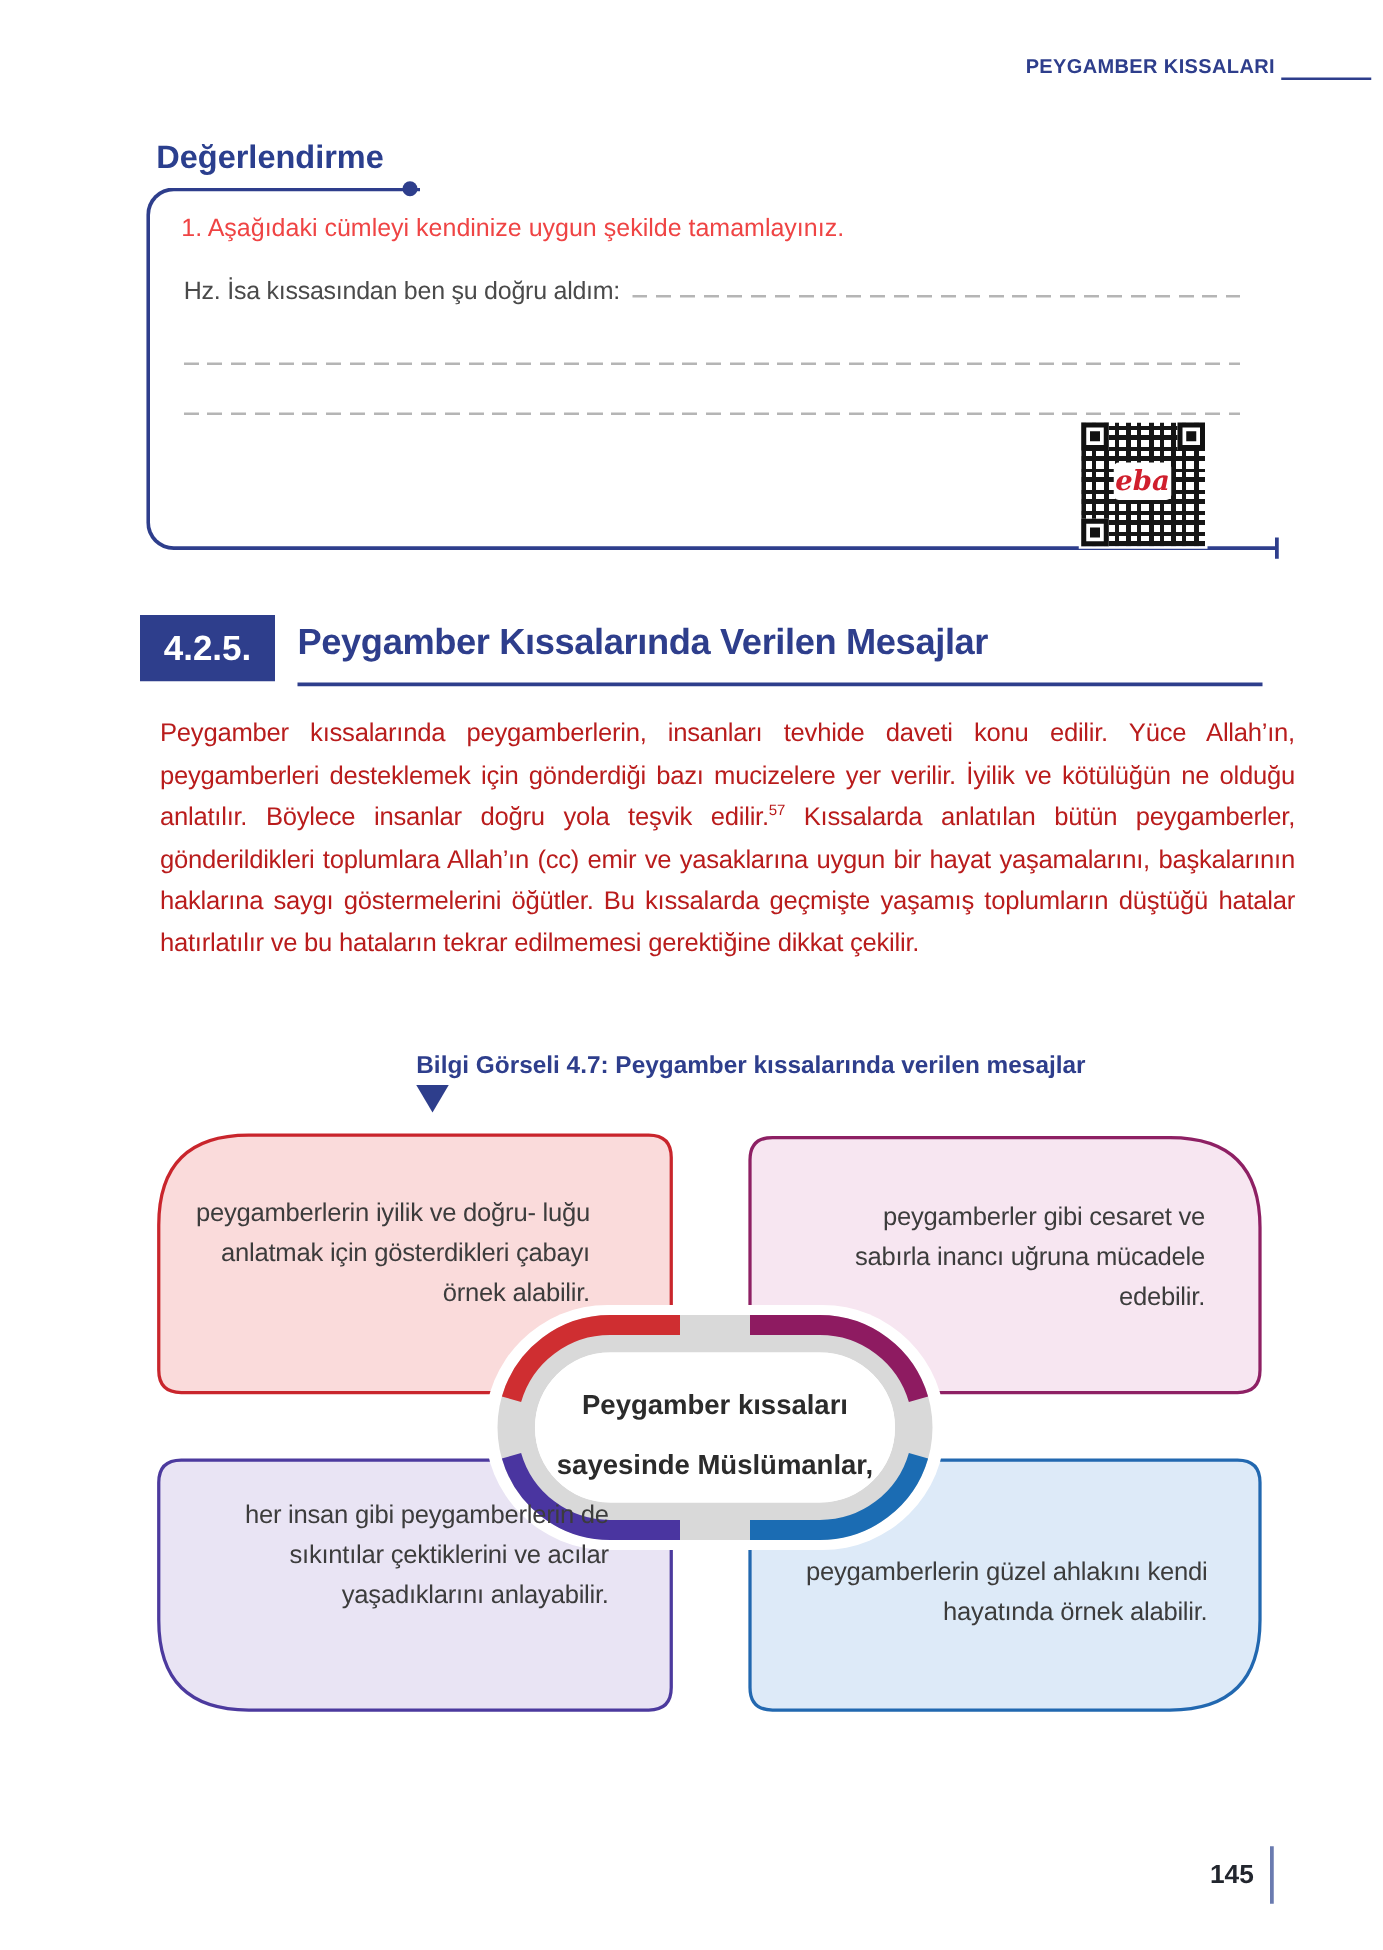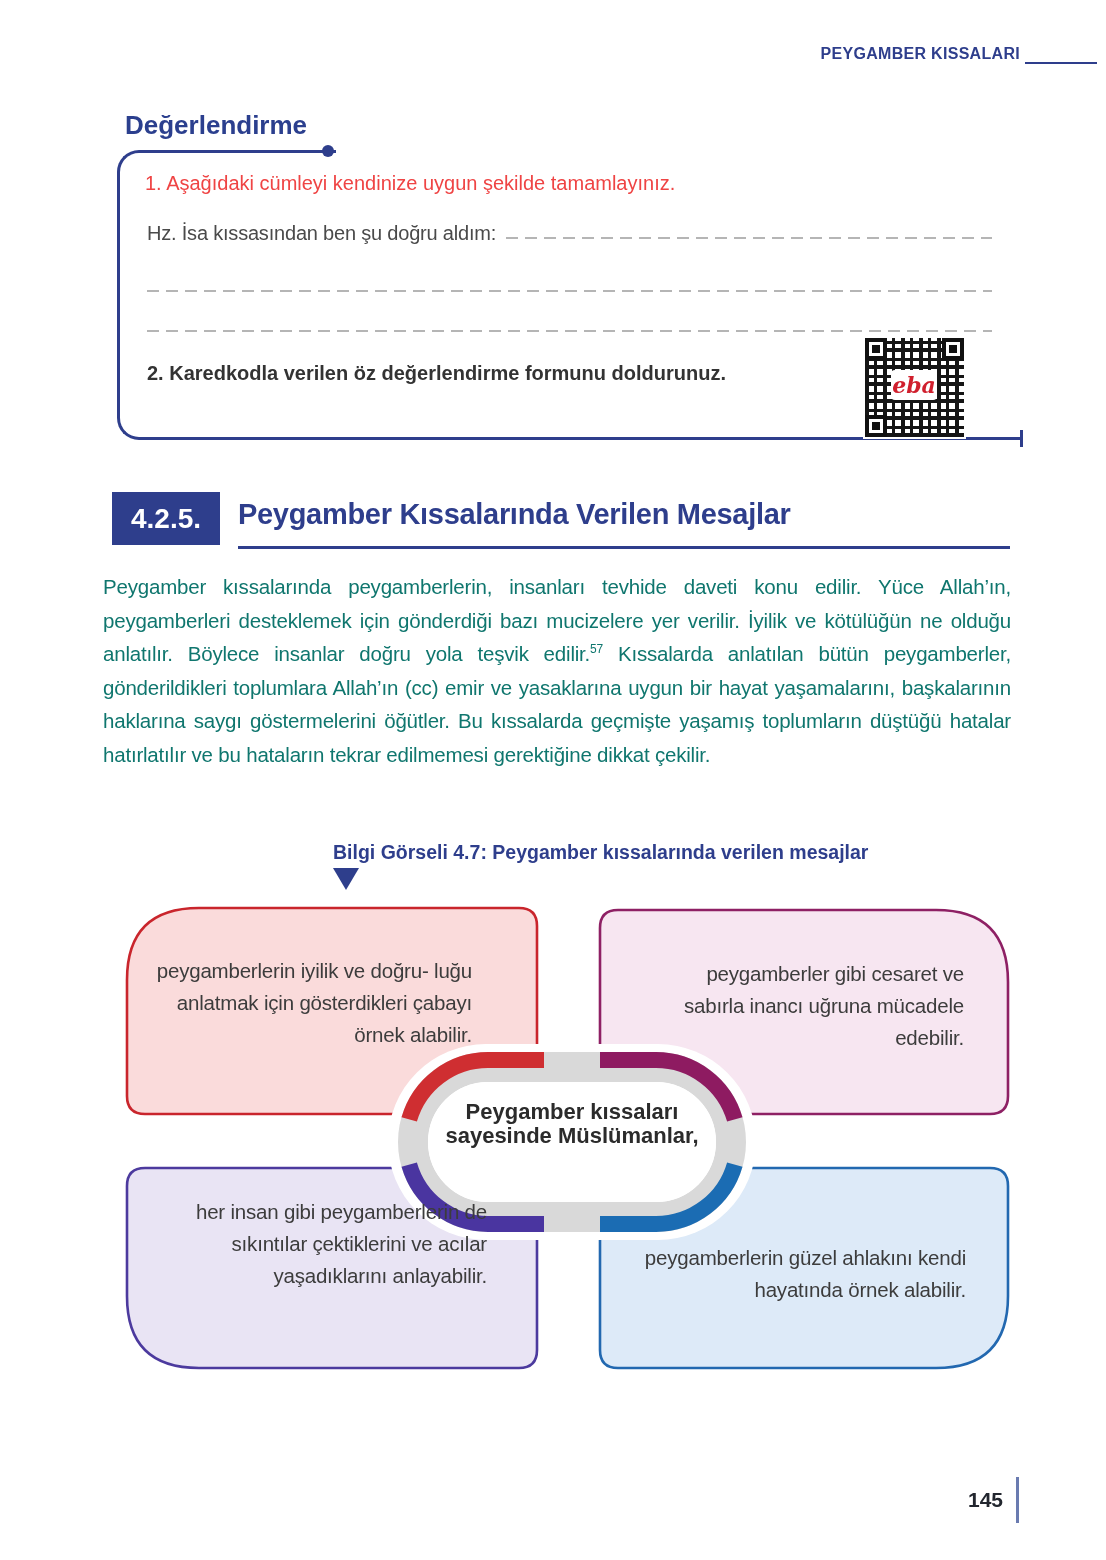--- a/index.html
+++ b/index.html
@@ -46,38 +46,38 @@
       display:flex;align-items:center;justify-content:center;
       font-family:"DejaVu Serif", serif;font-style:italic;font-weight:bold;font-size:22px;color:#d01f2d;}
 
   
   .sec-num{top:492px;left:112px;width:108px;height:53px;background:#2e3e8c;color:#ffffff;
       display:flex;align-items:center;justify-content:center;font-weight:bold;font-size:28px;}
   .sec-title{top:498px;left:238px;color:#2e3e8c;font-weight:bold;font-size:29px;letter-spacing:-0.3px;}
   .sec-underline{top:546px;left:238px;width:772px;height:3px;background:#2e3e8c;}
 
   
-  .body-par{top:570px;left:103px;width:908px;font-size:20.5px;line-height:33.6px;
-      text-align:justify;color:#0f766e;letter-spacing:-0.2px;}
+  .body-par{top:570px;left:128px;width:908px;font-size:20.5px;line-height:33.6px;
+      text-align:justify;color:#b91c1c;letter-spacing:-0.2px;}
   .body-par sup{font-size:12px;line-height:0;}
 
   
   .fig-caption{top:841px;left:333px;color:#2e3e8c;font-weight:bold;font-size:19.5px;}
   .fig-pointer{top:868px;left:333px;width:0;height:0;
       border-left:13px solid transparent;border-right:13px solid transparent;border-top:22px solid #2e3e8c;}
 
   
   .diagram-svg{top:0;left:0;width:1106px;height:1560px;}
   .dbox-text{position:absolute;text-align:right;font-size:20.5px;line-height:32px;color:#3c3c3c;letter-spacing:-0.2px;}
   .tl-text{top:955px;left:132px;width:340px;}
   .tr-text{top:958px;left:644px;width:320px;}
   .bl-text{top:1196px;left:152px;width:335px;}
   .br-text{top:1242px;left:642px;width:324px;}
   .ring-text{position:absolute;top:1100px;left:436px;width:272px;text-align:center;
-      font-weight:bold;font-size:22px;line-height:24px;color:#2b2b2b;}
+      font-weight:bold;font-size:22px;line-height:48px;color:#2b2b2b;}
 
   
   .page-num{top:1488px;left:968px;font-weight:bold;font-size:21px;color:#22262e;}
   .page-num-line{top:1477px;left:1016px;width:3px;height:46px;background:#6a7bb0;}
 </style>
 </head>
 <body>
 
 <div class="page">
 
@@ -91,21 +91,20 @@
     <div class="eval-top-dot"></div>
     <div class="eval-bottom-tick"></div>
   </div>
   <div class="abs q1">1. Aşağıdaki cümleyi kendinize uygun şekilde tamamlayınız.</div>
   <div class="abs prompt-row">
     <span>Hz. İsa kıssasından ben şu doğru aldım:</span>
     <span class="fill"></span>
   </div>
   <div class="abs dash-line" style="top:290px;"></div>
   <div class="abs dash-line" style="top:330px;"></div>
-  <div class="abs q2">2. Karedkodla verilen öz değerlendirme formunu doldurunuz.</div>
 
   <div class="abs qr">
     <div class="finder tl">
         <div></div>
       </div>
     <div class="finder tr">
         <div></div>
       </div>
     <div class="finder bl">
         <div></div>

